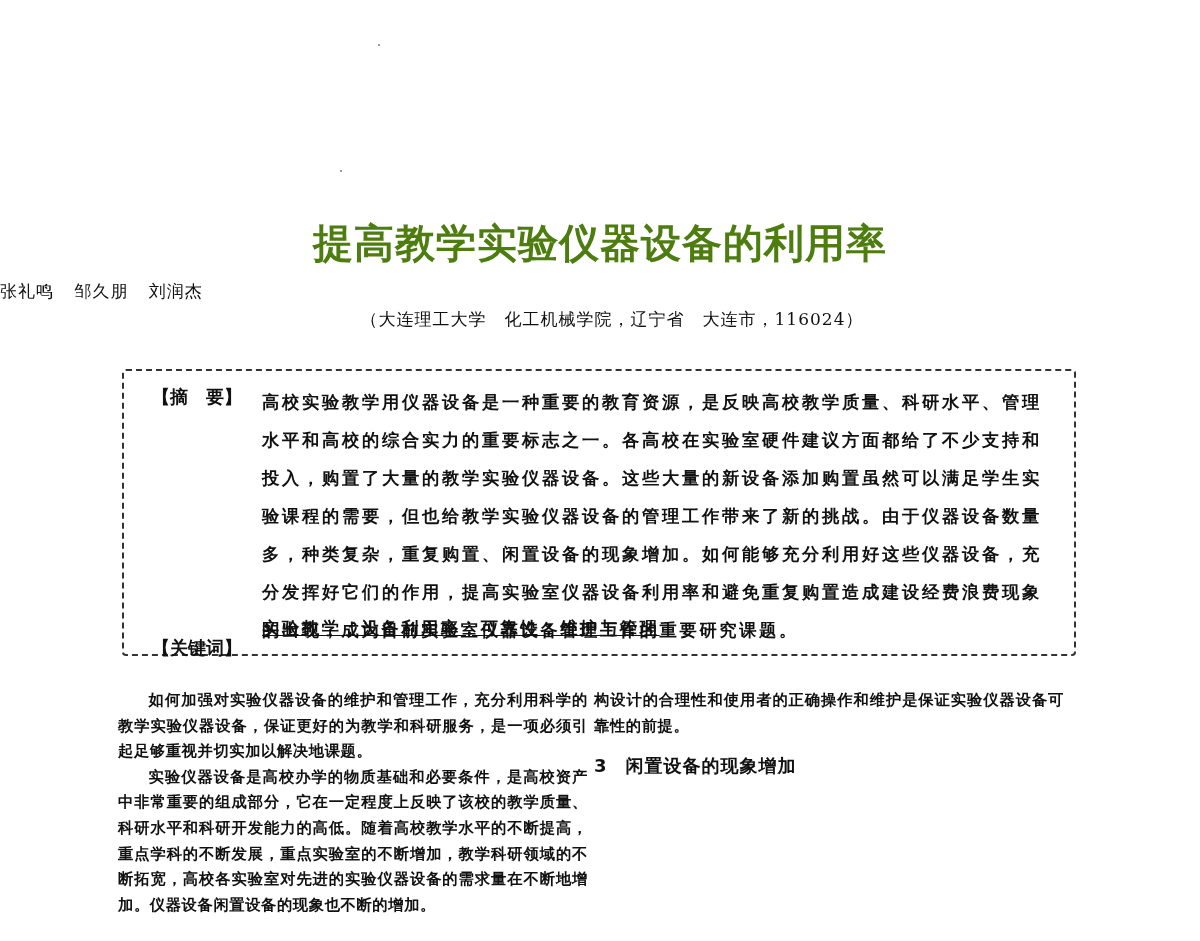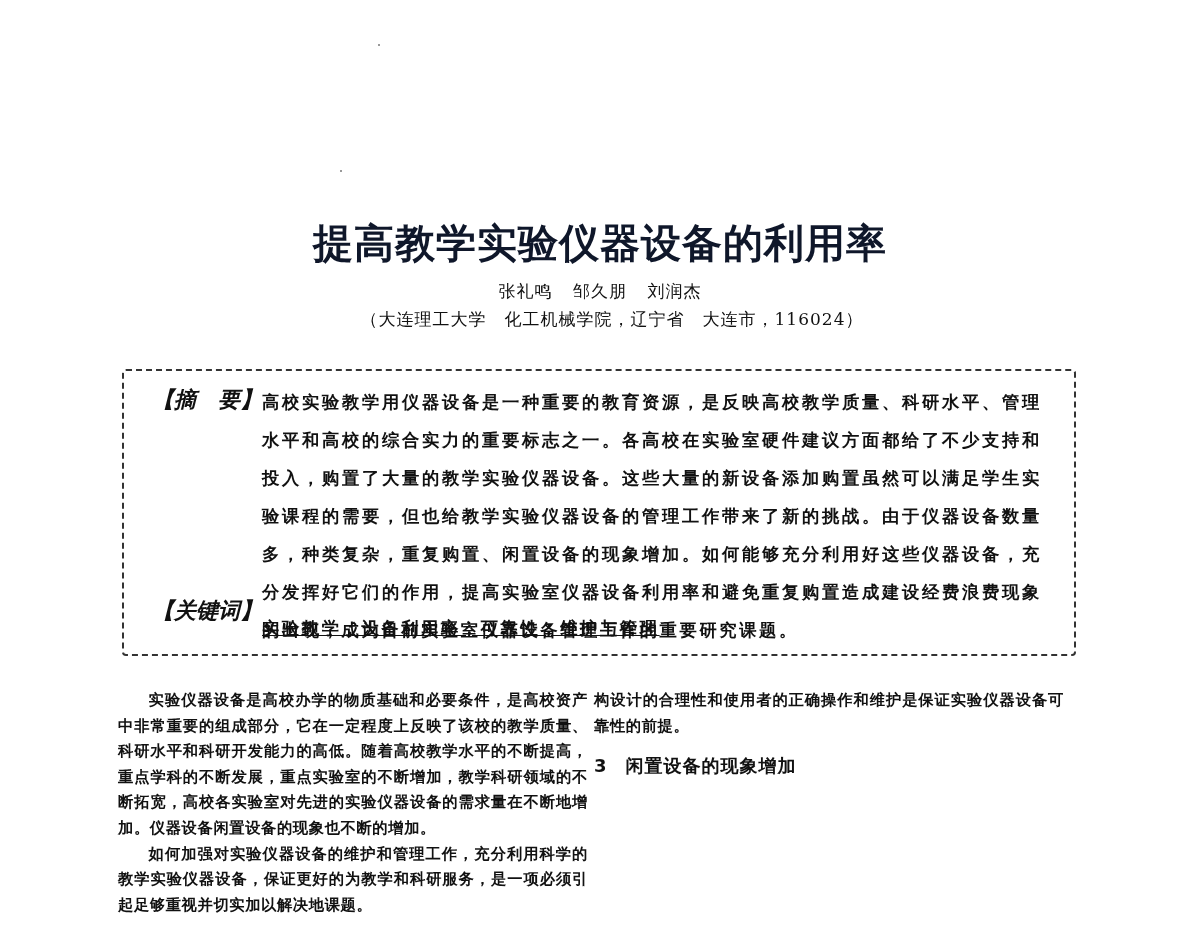--- a/index.html
+++ b/index.html
@@ -1,29 +1,29 @@
 <!DOCTYPE html>
 <html><head>
 <meta charset="utf-8">
 <style>
   html, body { margin: 0; padding: 0; background: #ffffff; }
   body { width: 1200px; height: 941px; position: relative; overflow: hidden;
          font-family: "DejaVu Serif", "Liberation Serif", serif; color: #111; }
   .speck { position: absolute; width: 2px; height: 2px; background: #999; }
   .title { position: absolute; left: 0; width: 1200px; top: 216px; text-align: center;
            font-family: "DejaVu Sans", "Liberation Sans", sans-serif; font-weight: bold;
-           font-size: 40px; letter-spacing: 1px; color: #0f172a; }
-  .authors { position: absolute; left: 0; width: 1200px; top: 280px; text-align: center;
+           font-size: 40px; letter-spacing: 1px; color: #4d7c0f; }
+  .authors { position: absolute; left: 0; width: 1200px; top: 280px; 
              font-size: 17px; letter-spacing: 1px; word-spacing: 14px; }
   .affil { position: absolute; left: 12px; width: 1200px; top: 308px; text-align: center;
            font-size: 17px; letter-spacing: 1px; }
   .abstract-box { position: absolute; left: 122px; top: 369px; width: 950px; height: 283px;
                   border: 2px dashed #333; border-radius: 4px; }
-  .abs-label { position: absolute; font-size: 22px; font-weight: bold;
-               font-family: "DejaVu Sans", "Liberation Sans", sans-serif; font-style: italic; }
+  .abs-label { position: absolute; font-size: 18px; font-weight: bold;
+               font-family: "DejaVu Sans", "Liberation Sans", sans-serif; }
   .abs-text { position: absolute; left: 262px; top: 383px; width: 780px; font-size: 17.3px;
               line-height: 38px; letter-spacing: 2.6px; font-weight: bold; text-align: justify; }
   .kw-text { position: absolute; left: 262px; top: 616px; font-size: 17.3px; letter-spacing: 2.6px; font-weight: bold; text-decoration: underline; }
   .col { position: absolute; top: 688px; width: 470px; font-size: 15.3px; line-height: 25.6px;
          letter-spacing: 0.6px; text-align: justify; font-weight: bold; }
   .col p { margin: 0; }
   .col p.indent { text-indent: 2em; }
   .col-left { left: 118px; }
   .col-right { left: 594px; }
   .section-heading { font-family: "DejaVu Sans", "Liberation Sans", sans-serif; font-weight: bold;
@@ -36,26 +36,26 @@
 <div class="speck" style="left:378px;top:44px;"></div>
 <div class="speck" style="left:340px;top:170px;"></div>
 
 <h1 class="title" style="margin:0;">提高教学实验仪器设备的利用率</h1>
 <div class="authors">张礼鸣 邹久朋 刘润杰</div>
 <div class="affil">（大连理工大学　化工机械学院，辽宁省　大连市，116024）</div>
 
 <div class="abstract-box"></div>
 <div class="abs-label" style="left:152px;top:385px;">【摘　要】</div>
 <div class="abs-text">高校实验教学用仪器设备是一种重要的教育资源，是反映高校教学质量、科研水平、管理水平和高校的综合实力的重要标志之一。各高校在实验室硬件建议方面都给了不少支持和投入，购置了大量的教学实验仪器设备。这些大量的新设备添加购置虽然可以满足学生实验课程的需要，但也给教学实验仪器设备的管理工作带来了新的挑战。由于仪器设备数量多，种类复杂，重复购置、闲置设备的现象增加。如何能够充分利用好这些仪器设备，充分发挥好它们的作用，提高实验室仪器设备利用率和避免重复购置造成建设经费浪费现象的出现，成为目前实验室仪器设备管理工作的重要研究课题。</div>
-<div class="abs-label" style="left:152px;top:596px;">【关键词】</div>
+<div class="abs-label" style="left:152px;top:636px;">【关键词】</div>
 <div class="kw-text">实验教学；设备利用率；可靠性；维护与管理</div>
 
 <div class="col col-left">
+  <p class="indent">如何加强对实验仪器设备的维护和管理工作，充分利用科学的教学实验仪器设备，保证更好的为教学和科研服务，是一项必须引起足够重视并切实加以解决地课题。</p>
   <p class="indent">实验仪器设备是高校办学的物质基础和必要条件，是高校资产中非常重要的组成部分，它在一定程度上反映了该校的教学质量、科研水平和科研开发能力的高低。随着高校教学水平的不断提高，重点学科的不断发展，重点实验室的不断增加，教学科研领域的不断拓宽，高校各实验室对先进的实验仪器设备的需求量在不断地增加。仪器设备闲置设备的现象也不断的增加。</p>
-  <p class="indent">如何加强对实验仪器设备的维护和管理工作，充分利用科学的教学实验仪器设备，保证更好的为教学和科研服务，是一项必须引起足够重视并切实加以解决地课题。</p>
 </div>
 
 <div class="col col-right">
   <p>构设计的合理性和使用者的正确操作和维护是保证实验仪器设备可靠性的前提。</p>
   <p class="section-heading">
     <span class="num">3</span><span>闲置设备的现象增加</span>
   </p>
 </div>
 
 </body></html>

